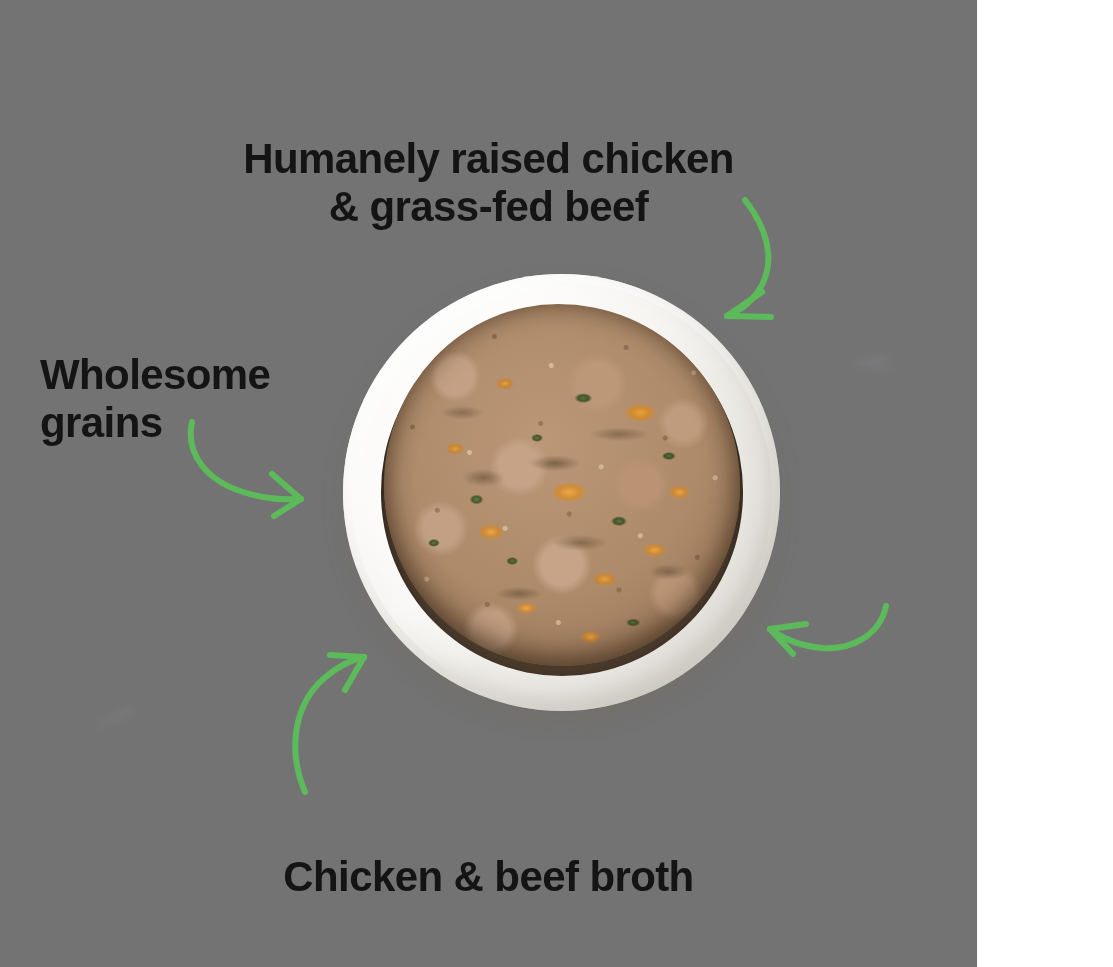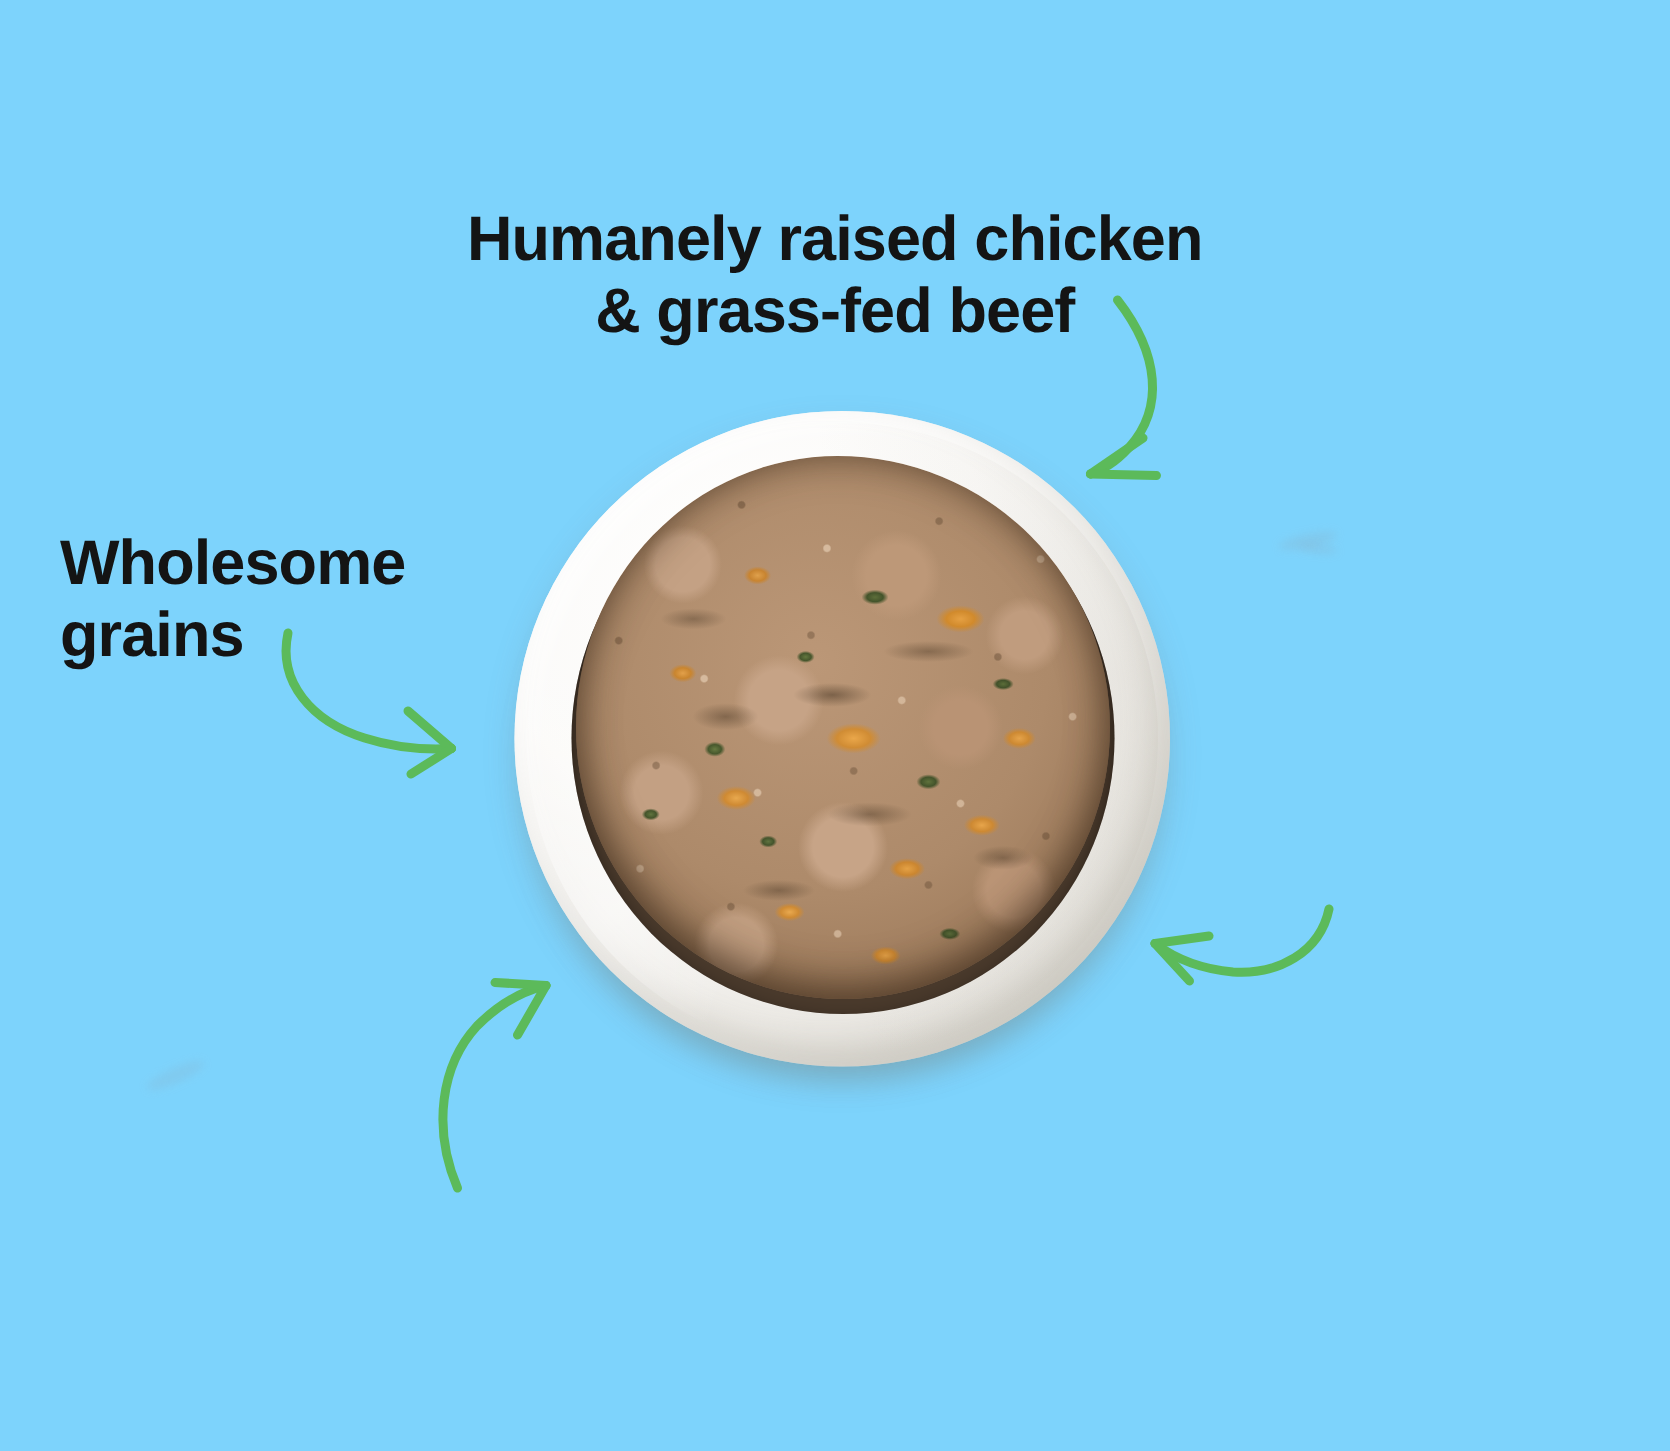--- a/index.html
+++ b/index.html
@@ -9,23 +9,23 @@
   }
   body {
     width: 1113px;
     height: 967px;
     overflow: hidden;
     font-family: "Liberation Sans", sans-serif;
   }
 
   #scene {
     position: relative;
-    width: 1113px;
+    width: 977px;
     height: 967px;
-    background: #7dd3fc;
+    background: #737373;
     overflow: hidden;
   }
 
   
   .callout {
     position: absolute;
     color: #141414;
     font-family: "Liberation Sans", sans-serif;
     font-weight: 700;
     font-size: 42px;
@@ -281,14 +281,17 @@
     <span class="txt">Humanely raised chicken
 &amp; grass-fed beef</span>
   </div>
 
   <div class="callout" id="callout-grains">
     <span class="txt">Wholesome
 grains</span>
   </div>
 
 
+  <div class="callout" id="callout-broth">
+    <span class="txt">Chicken &amp; beef broth</span>
+  </div>
 
 </div>
 
 </body></html>

